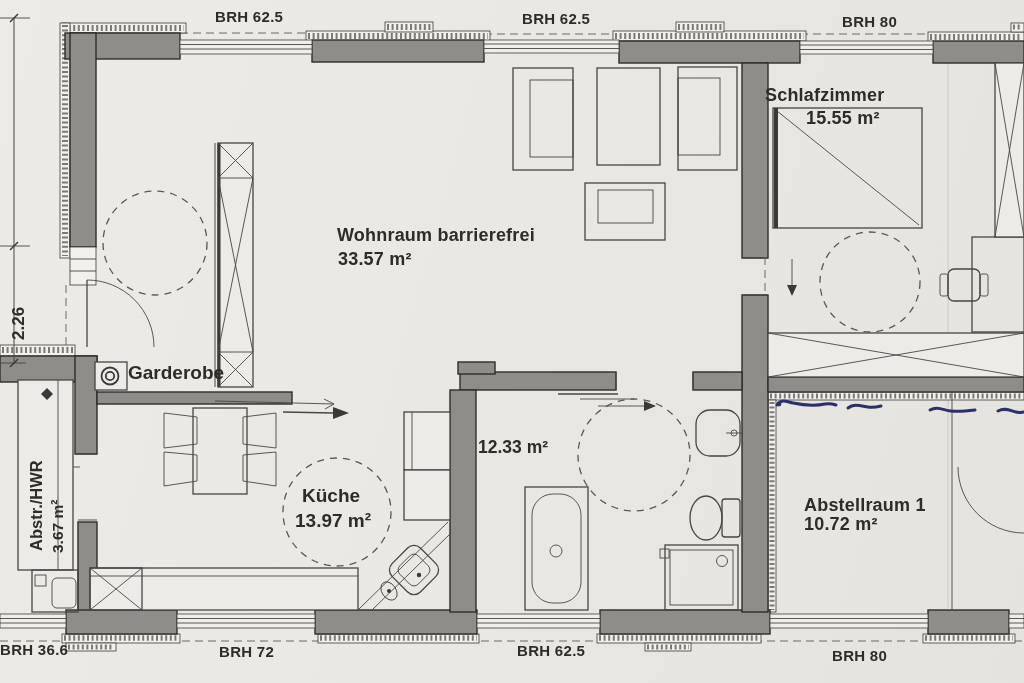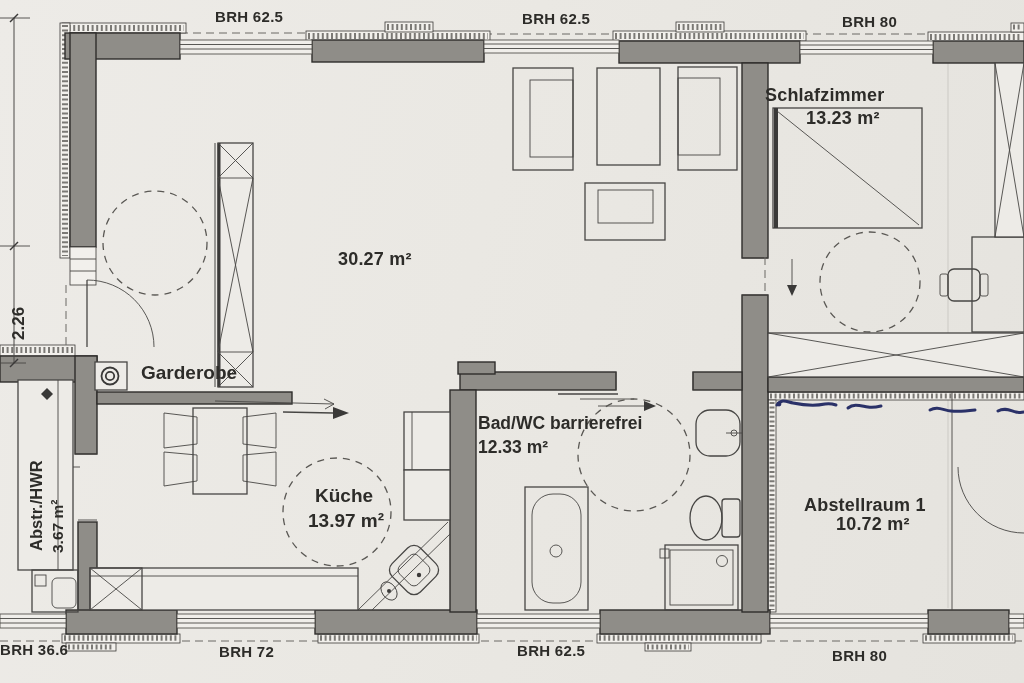--- a/index.html
+++ b/index.html
@@ -5,21 +5,21 @@
   html,body{margin:0;padding:0;background:#d8d6d2;}
   .paper{
     position:relative;width:1024px;height:683px;overflow:hidden;
     background:linear-gradient(105deg,#edebe7 0%,#eae8e3 45%,#e5e3de 100%);
     font-family:"Liberation Sans",sans-serif;
   }
   .plan-svg{position:absolute;left:0;top:0;}
   .lbl{position:absolute;font-weight:700;color:#2d2c29;white-space:nowrap;z-index:5;line-height:1.05;}
   .fs18{font-size:18px;letter-spacing:.2px;}
   .fs17{font-size:17.5px;}
-  .fs19{font-size:19px;padding-left:13px;}
+  .fs19{font-size:19px;}
   .fs15{font-size:15px;letter-spacing:.3px;}
   .rot{transform-origin:top left;transform:rotate(-90deg);}
   
   .w{fill:#8f8d88;stroke:#2e2d2b;stroke-width:1.4;}
   .f{fill:none;stroke:#474644;stroke-width:1.3;}
   .fw{fill:#edebe7;stroke:#474644;stroke-width:1.3;}
   .thin{fill:none;stroke:#474644;stroke-width:.9;}
   .dash{fill:none;stroke:#5a5854;stroke-width:1.3;stroke-dasharray:7 6;}
   .dashw{fill:none;stroke:#6a6864;stroke-width:1;stroke-dasharray:8 5;}
   .hzr{fill:#f2f0ec;stroke:#3c3b39;stroke-width:.8;}
@@ -315,33 +315,33 @@
     <path class="pen" d="M 848 408 c 6 -5 13 -2 20 -1 c 5 1 9 0 13 -1"></path>
     <path class="pen" d="M 930 410 c 7 -4 13 0 21 1 c 8 1 16 0 24 -1"></path>
     <path class="pen" d="M 998 411 c 7 -4 13 0 18 1 c 3 1 6 0 8 0"></path>
   </g>
 </svg>
 
 <div class="lbl fs15" style="left:215px;top:9px">BRH 62.5</div>
 <div class="lbl fs15" style="left:522px;top:11px">BRH 62.5</div>
 <div class="lbl fs15" style="left:842px;top:14px">BRH 80</div>
 
-<div class="lbl fs18" style="left:338px;top:250px">30.27 m²</div>
+<div class="lbl fs18" style="left:337px;top:226px">Wohnraum barrierefrei</div>
+<div class="lbl fs18" style="left:338px;top:250px">33.57 m²</div>
 
 <div class="lbl fs18" style="left:765px;top:86px">Schlafzimmer</div>
-<div class="lbl fs18" style="left:806px;top:109px">13.23 m²</div>
+<div class="lbl fs18" style="left:806px;top:109px">15.55 m²</div>
 
 <div class="lbl fs19" style="left:302px;top:486px">Küche</div>
 <div class="lbl fs19" style="left:295px;top:511px">13.97 m²</div>
 
-<div class="lbl fs17" style="left:478px;top:414px">Bad/WC barrierefrei</div>
 <div class="lbl fs17" style="left:478px;top:438px">12.33 m²</div>
 
 <div class="lbl fs18" style="left:804px;top:496px">Abstellraum 1</div>
-<div class="lbl fs18" style="left:836px;top:515px">10.72 m²</div>
+<div class="lbl fs18" style="left:804px;top:515px">10.72 m²</div>
 
 <div class="lbl fs19" style="left:128px;top:363px">Garderobe</div>
 
 <div class="lbl rot" style="left:28px;top:551px;font-size:16.5px">Abstr./HWR</div>
 <div class="lbl rot" style="left:50px;top:553px;font-size:15.5px">3.67 m²</div>
 
 <div class="lbl rot" style="left:10px;top:340px;font-size:17px">2.26</div>
 
 <div class="lbl fs15" style="left:0px;top:642px">BRH 36.6</div>
 <div class="lbl fs15" style="left:219px;top:644px">BRH 72</div>

